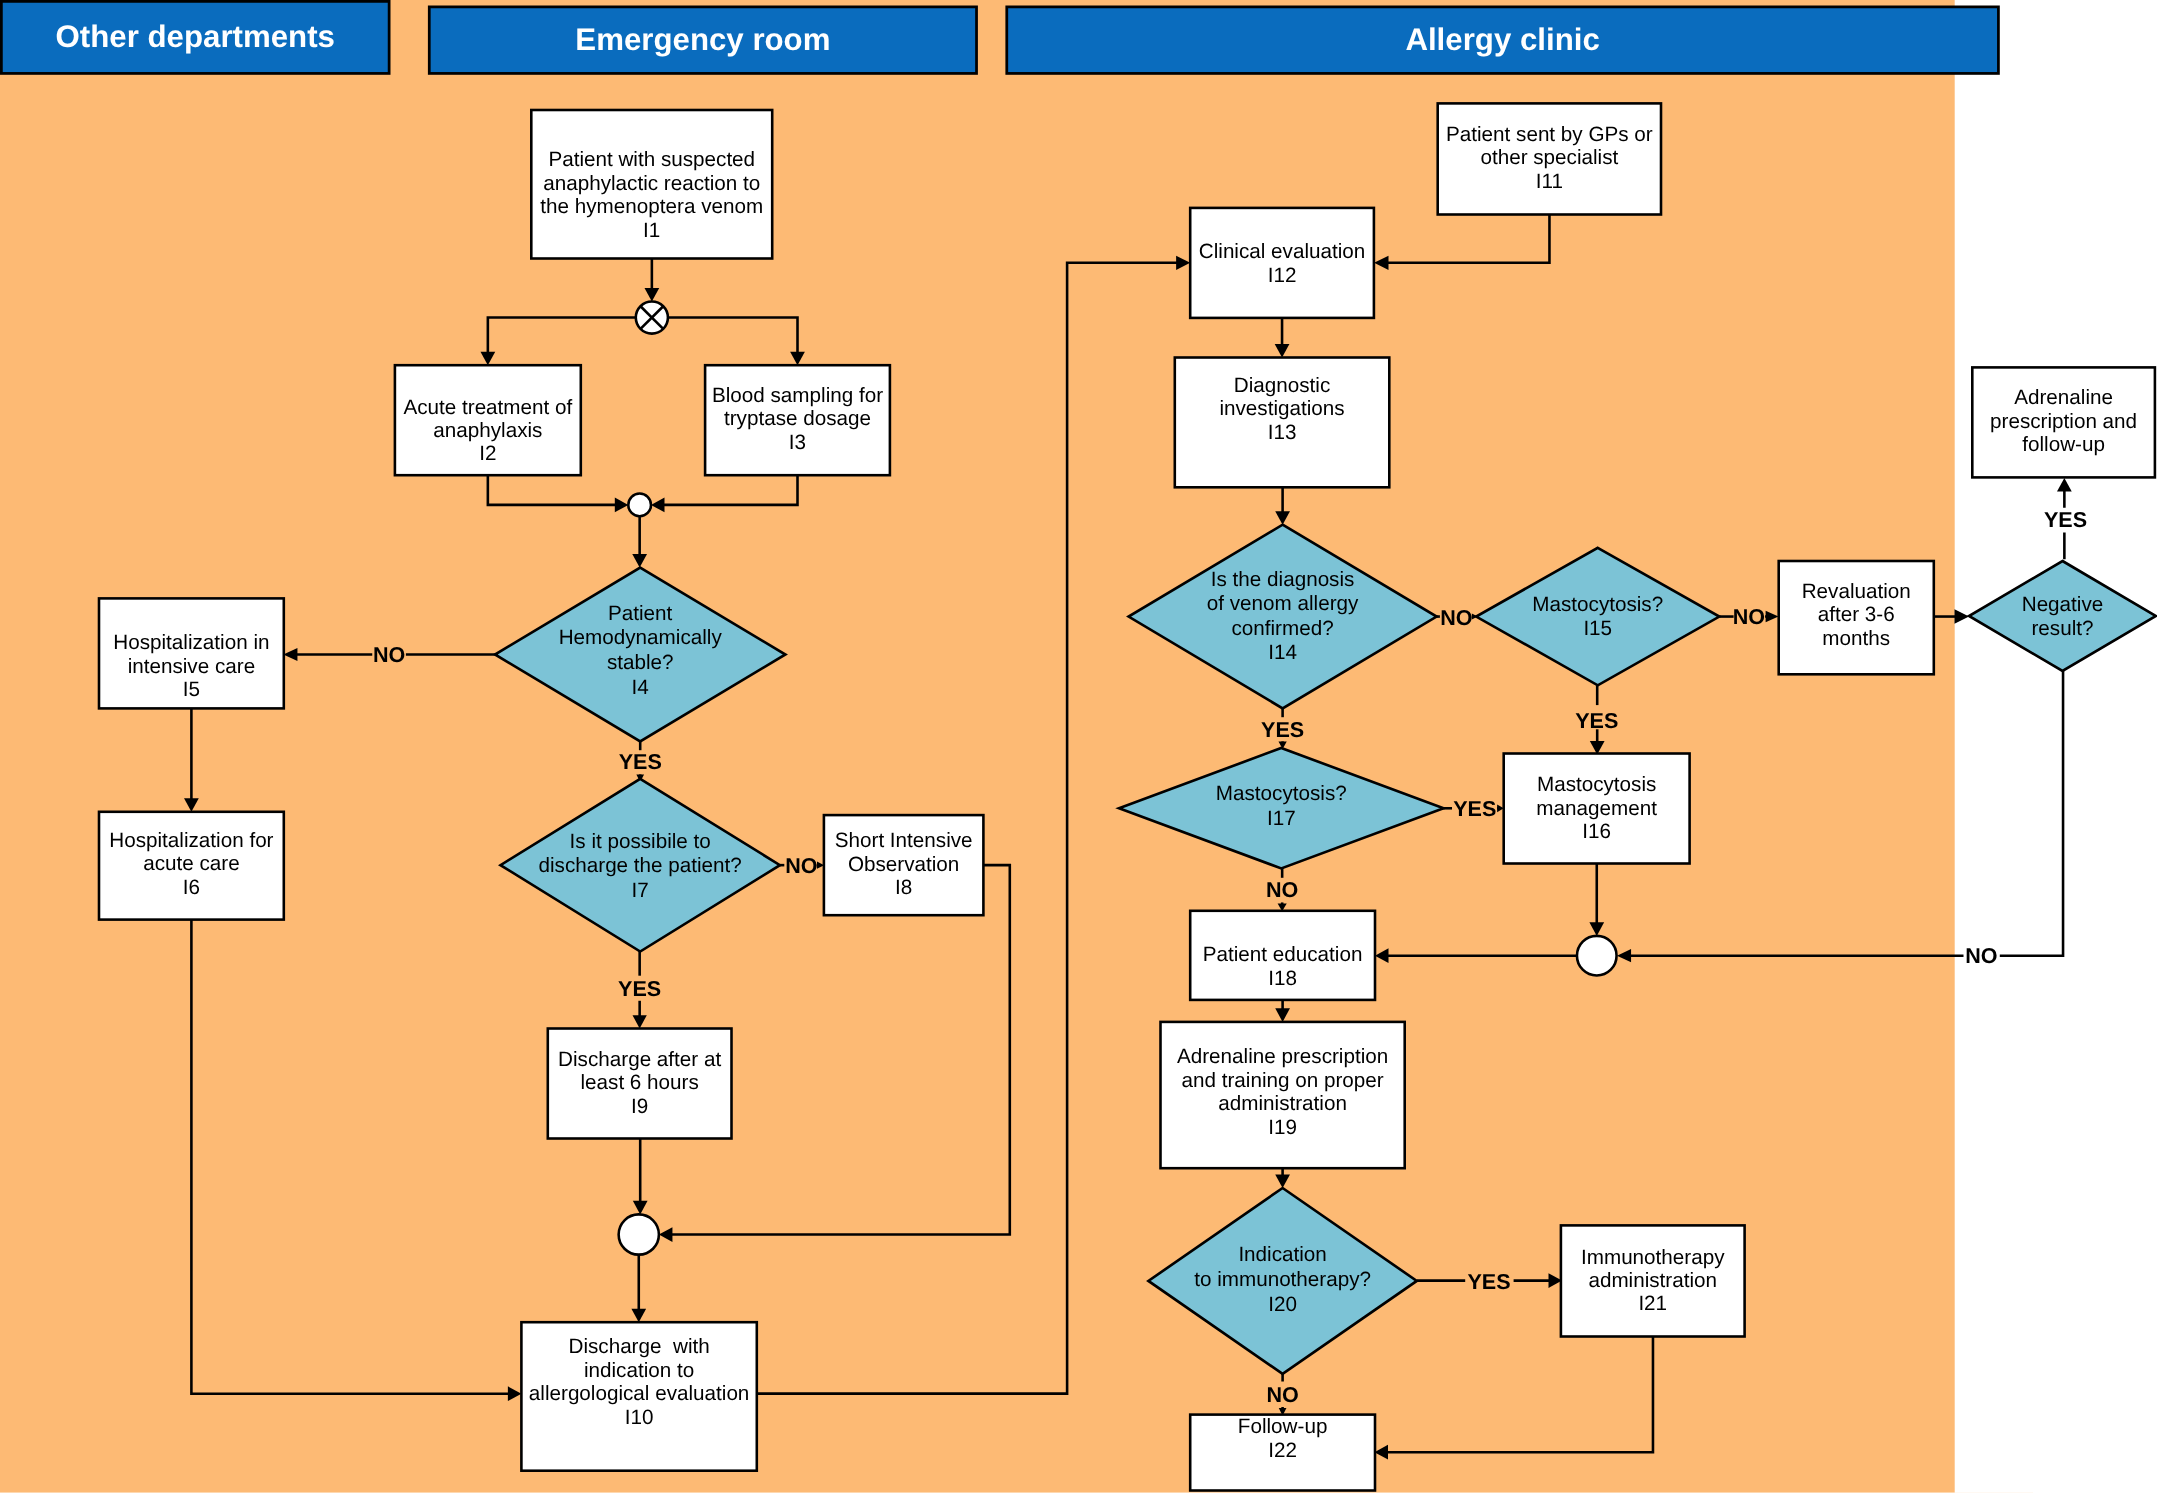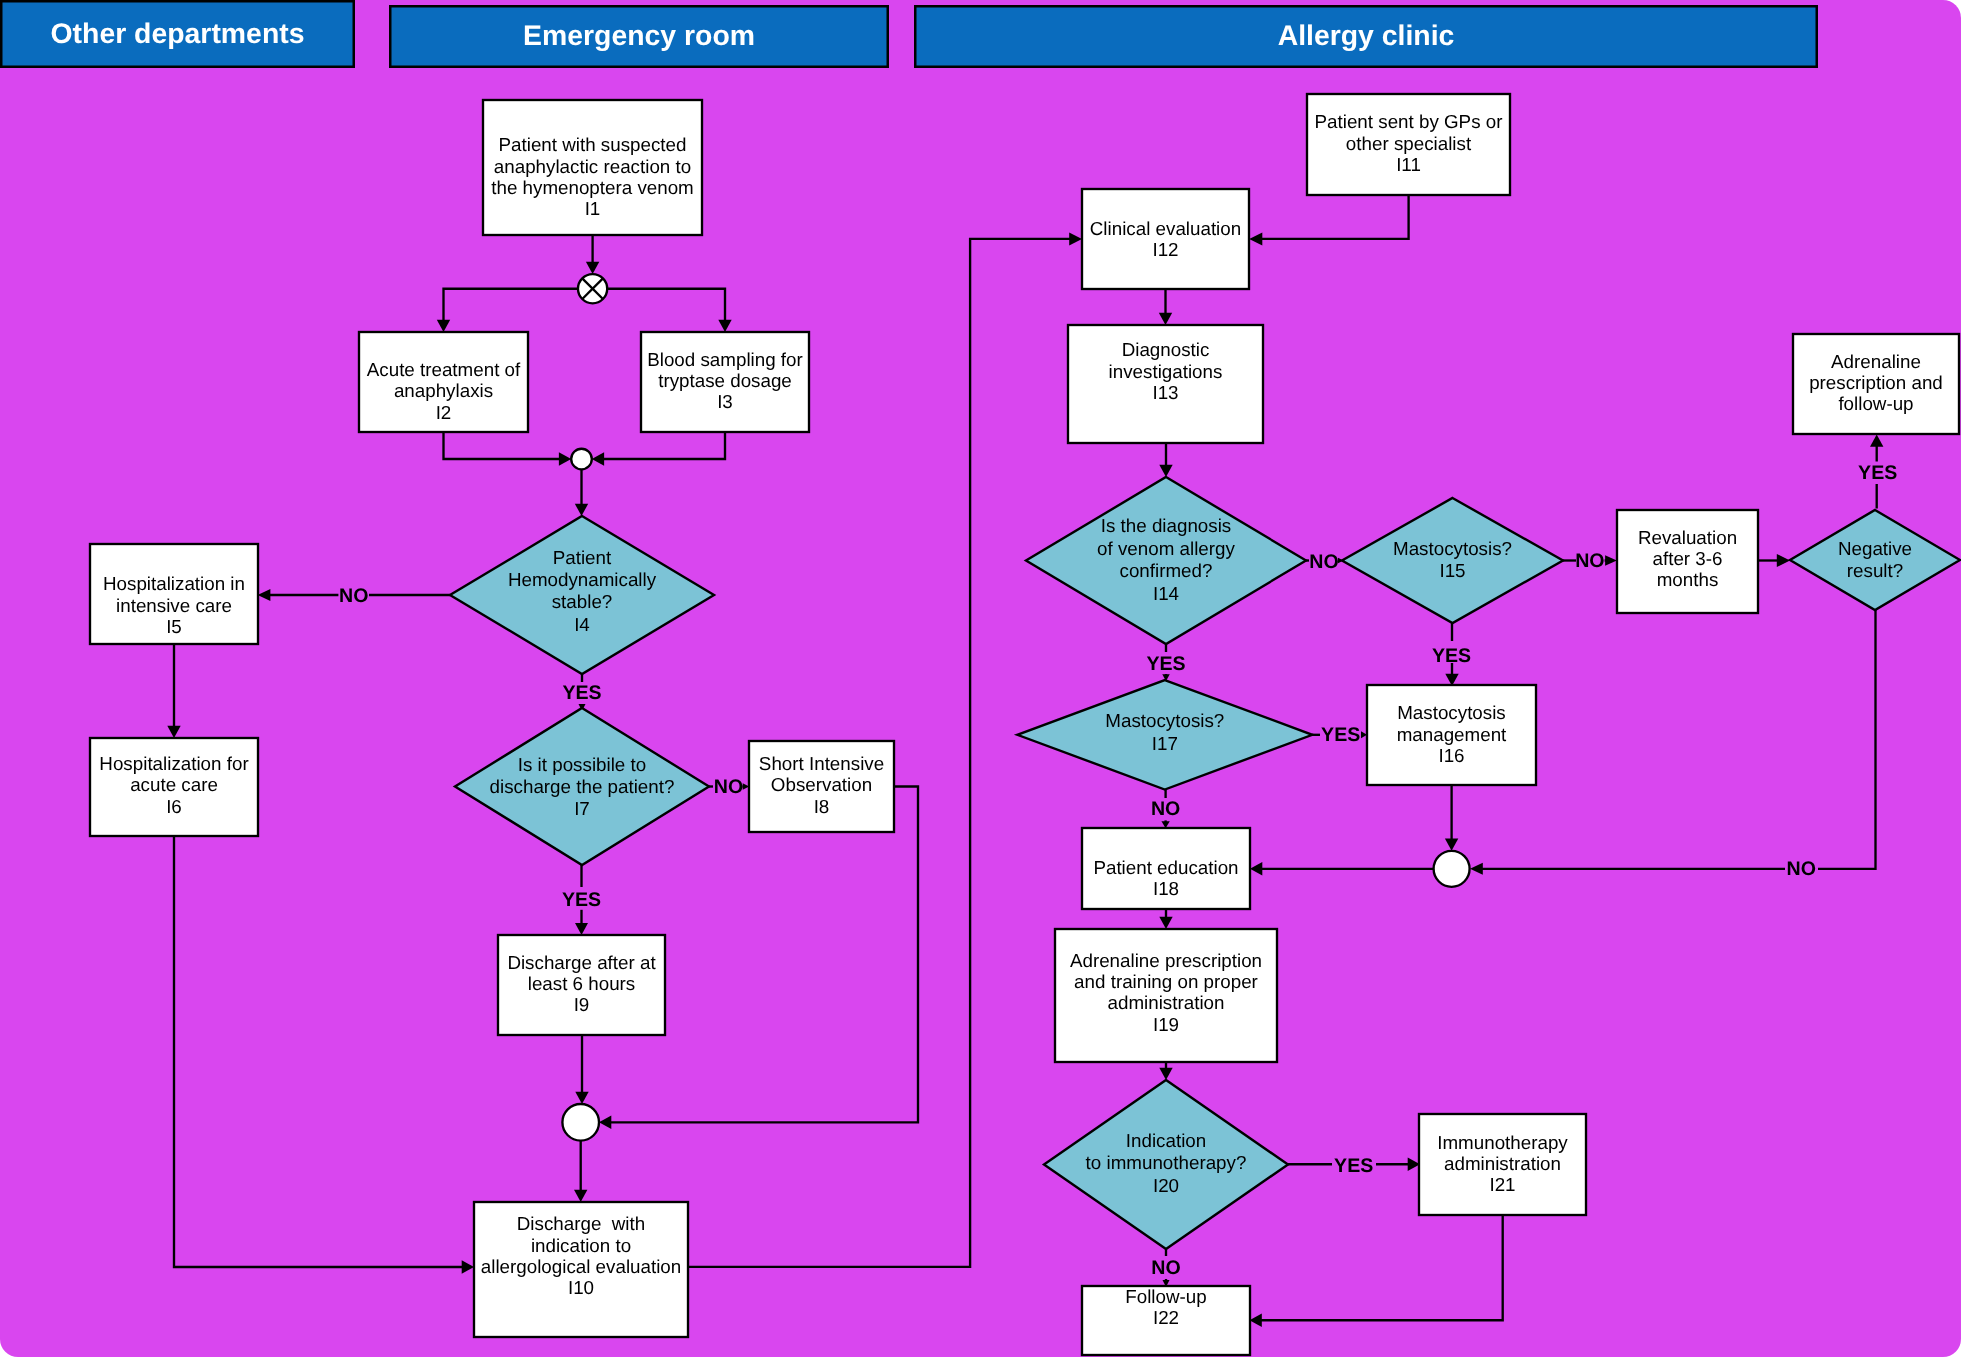--- a/index.html
+++ b/index.html
@@ -1,19 +1,19 @@
 <!DOCTYPE html>
 <html><head>
 <meta charset="utf-8">
 <title>Hymenoptera venom anaphylaxis clinical pathway</title>
 <style>
   html,body{margin:0;padding:0;background:#ffffff;}
   body{width:1961px;height:1357px;overflow:hidden;
        font-family:"Liberation Sans", sans-serif;}
-  #canvas{position:relative;width:1961px;height:1357px;background:#d946ef;border-radius:18px;}
+  #canvas{position:relative;width:1777px;height:1357px;background:#fdba74;}
   svg{display:block;shape-rendering:geometricPrecision;text-rendering:geometricPrecision;}
   .lane-label{font-weight:bold;font-size:28.4px;fill:#ffffff;}
   .node-text{font-size:18.8px;fill:#000000;white-space:pre;}
   .edge-label{font-size:19.6px;font-weight:bold;fill:#000000;}
 </style>
 </head>
 <body>
 
 <div id="canvas">
   <svg id="chart" width="1961" height="1357" viewBox="0 0 1961 1357">

